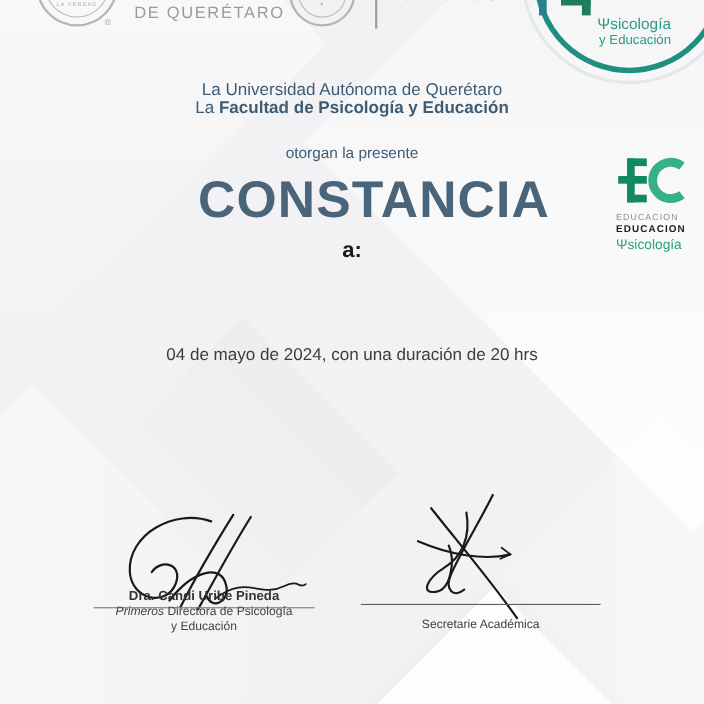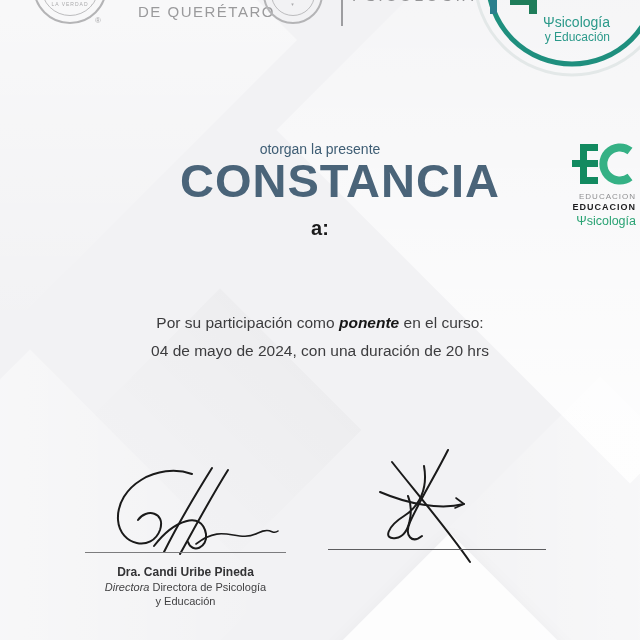--- a/index.html
+++ b/index.html
@@ -24,63 +24,63 @@
   }
   .seal-inner{
     position:absolute;border-radius:50%;border:1px solid #bcbcbe;
     left:6px;right:6px;top:6px;bottom:6px;
     display:flex;align-items:flex-end;justify-content:center;
     font-size:5px;color:#ababad;letter-spacing:1px;overflow:hidden;padding-bottom:8px;box-sizing:border-box;
   }
   .uaq-seal{left:33px;top:-50px;width:74px;height:74px;}
   .reg-mark{position:absolute;left:95px;top:16px;font-size:8px;color:#a9a9ab;}
   .uaq-caption{
-    position:absolute;left:138px;top:3px;font-size:15px;color:#9a9a9c;
+    position:absolute;left:122px;top:3px;font-size:15px;color:#9a9a9c;
     letter-spacing:1.5px;font-weight:400;
   }
   .psy-seal{left:263px;top:-36px;width:60px;height:60px;}
   .divider-v{position:absolute;left:341px;top:0;width:2px;height:26px;background:#9d9da0;}
   .psy-caption{
     position:absolute;left:352px;top:-13px;font-size:16px;color:#949496;
     letter-spacing:2.5px;font-weight:400;
   }
   .circle-logo-svg{position:absolute;left:450px;top:0;}
   .circle-logo-text{position:absolute;text-align:right;right:30px;top:14px;line-height:15px;}
   .circle-logo-text .t1{font-size:14px;color:#2b998a;}
   .circle-logo-text .t2{font-size:12px;color:#2b998a;display:block;}
 
   
   .center{position:absolute;left:0;width:100%;text-align:center;}
   .uni{top:73px;line-height:17px;color:#3e5d74;font-size:15.5px;}
   .uni b{font-weight:700;}
-  .presents{top:141px;color:#3e5d74;font-size:14px;}
+  .presents{top:131px;color:#3e5d74;font-size:14px;}
   .title{
     top:155px;color:#4a6479;font-size:47px;font-weight:800;letter-spacing:1px;line-height:52px;padding-left:20px;
   }
   .to{top:217px;color:#1b1b1b;font-size:20px;font-weight:800;}
   .recipient{top:245px;color:#0d6c38;font-size:28px;font-weight:800;letter-spacing:.3px;}
 
   
-  .ec{position:absolute;left:560px;top:142px;width:76px;text-align:right;}
+  .ec{position:absolute;left:560px;top:142px;width:76px;text-align:left;}
   .ec-mono{height:44px;}
   .ec-line1{font-size:8px;color:#8f8f91;letter-spacing:1px;margin-top:2px;}
   .ec-line2{font-size:9px;color:#1d1d1f;font-weight:800;letter-spacing:1px;margin-top:1px;}
   .ec-line3{font-size:12.5px;color:#2aa374;margin-top:2px;}
 
   
   .participation{top:309px;color:#3c3c3e;font-size:15.5px;line-height:27.5px;}
   .participation .pon{font-weight:800;font-style:italic;color:#161616;}
   .participation .course{font-weight:800;color:#141414;font-size:17px;}
 
   
   .sig-line{position:absolute;height:0;border-top:1.5px solid #7c7c7e;}
   .sig-line.left{left:85px;top:552px;width:201px;}
   .sig-line.right{left:328px;top:549px;width:218px;border-top-color:#5d5d5f;}
   .sig-block{position:absolute;text-align:center;}
-  .sig-block.left{left:85px;top:565px;width:201px;}
+  .sig-block.left{left:85px;top:534px;width:201px;}
   .sig-block.right{left:318px;top:561px;width:238px;}
   .sig-name{font-size:12px;font-weight:700;color:#333335;line-height:15px;}
   .sig-role{font-size:11px;color:#414143;line-height:14px;}
   .sig-role .it{font-style:italic;}
   .sig-svg{position:absolute;}
   .sig-svg.left{left:100px;top:462px;}
   .sig-svg.right{left:362px;top:448px;}
 </style>
 </head>
 <body>
@@ -111,20 +111,24 @@
     <circle cx="122" cy="-20" r="84" fill="none" stroke="#1f8f7e" stroke-width="5"></circle>
     <rect x="40" y="0" width="7" height="14" fill="#2b7f8d"></rect>
     <rect x="60" y="0" width="27" height="5" fill="#1f7d5a"></rect>
     <rect x="79" y="0" width="8" height="14" fill="#1f7d5a"></rect>
   </svg>
   <div class="circle-logo-text">
     <span class="t1">Ψsicología</span>
     <span class="t2">y Educación</span>
   </div>
 
+  <div class="center uni">
+    <div>La Universidad Autónoma de Querétaro</div>
+    <div><span>La </span><b>Facultad de Psicología y Educación</b></div>
+  </div>
 
   <div class="center presents">otorgan la presente</div>
 
   <div class="center title">CONSTANCIA</div>
 
   <div class="center to">a:</div>
 
 
   <div class="ec">
     <svg class="ec-mono" width="66" height="44" viewBox="0 0 66 44">
@@ -133,42 +137,42 @@
       <rect x="10" y="35" width="18" height="7" fill="#128a60"></rect>
       <rect x="10" y="2" width="7" height="40" fill="#128a60"></rect>
       <path d="M60,9 A16.5,16.5 0 1 0 60,35" fill="none" stroke="#35b185" stroke-width="8"></path>
     </svg>
     <div class="ec-line1">EDUCACION</div>
     <div class="ec-line2">EDUCACION</div>
     <div class="ec-line3">Ψsicología</div>
   </div>
 
   <div class="center participation">
-    <div><span>Por su participación como </span><span class="pon">ponente</span><span> en el curso:</span></div>
     <div>04 de mayo de 2024, con una duración de 20 hrs</div>
   </div>
 
   <svg class="sig-svg left" width="180" height="95" viewBox="0 0 180 95" fill="none" stroke="#1a1a1a" stroke-width="2" stroke-linecap="round">
     <path d="M92,12 C58,0 16,24 18,58 C20,84 52,90 60,68 C66,50 46,46 38,58"></path>
     <path d="M112,6 C92,38 72,74 64,90"></path>
     <path d="M128,8 C108,40 88,78 80,92"></path>
     <path d="M54,84 C74,58 102,48 106,72 C108,86 92,92 88,80"></path>
     <path d="M96,82 C124,60 136,82 158,71 C172,64 172,74 178,69" stroke-width="1.6"></path>
   </svg>
   <div class="sig-line left"></div>
   <div class="sig-block left">
     <div class="sig-name">Dra. Candi Uribe Pineda</div>
-    <div class="sig-role"><span class="it">Directora</span><span> Directora de Psicología</span></div>
+    <div class="sig-role"><span class="it">Primeros</span><span> Directora de Psicología</span></div>
     <div class="sig-role">y Educación</div>
   </div>
 
   <svg class="sig-svg right" width="130" height="118" viewBox="0 0 130 118" fill="none" stroke="#1a1a1a" stroke-width="2" stroke-linecap="round">
     <path d="M30,14 C52,42 86,82 108,114"></path>
     <path d="M86,2 C74,26 58,52 48,74 C42,88 50,96 60,88"></path>
     <path d="M62,18 C66,40 58,58 42,68 C26,78 20,92 34,90 C48,88 52,62 46,48"></path>
     <path d="M18,44 C46,56 78,62 102,56"></path>
     <path d="M102,56 L94,50 M102,56 L93,60" stroke-width="1.6"></path>
   </svg>
   <div class="sig-line right"></div>
   <div class="sig-block right">
+    <div class="sig-role">Secretarie Académica</div>
   </div>
 
 </div>
 
 </body></html>

